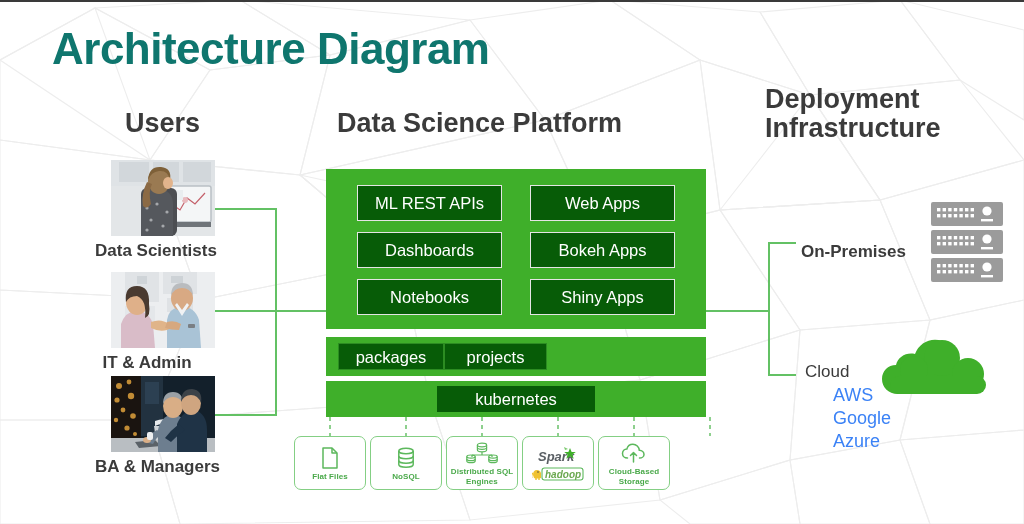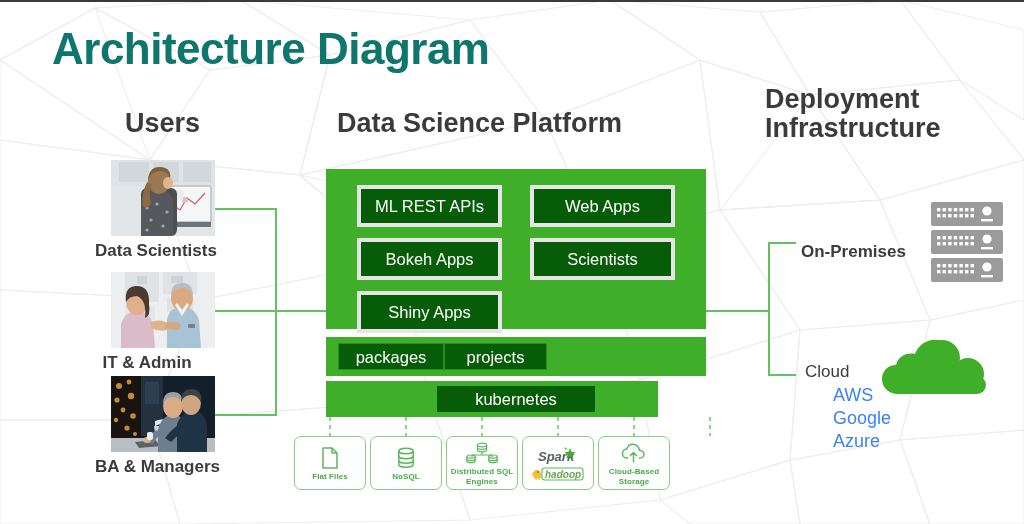--- a/index.html
+++ b/index.html
@@ -116,21 +116,21 @@
     column-gap: 28px;
     row-gap: 11px;
   }
   .chip {
     background: #075c07;
     color: #ffffff;
     font-size: 16.5px;
     height: 34px;
     line-height: 34px;
     text-align: center;
-    border: 4px solid #e5e5e5;
+    border: 1px solid #e5e5e5;
     white-space: nowrap;
     overflow: hidden;
   }
   #layer-packages {
     position: absolute;
     left: 326px;
     top: 337px;
     width: 380px;
     height: 39px;
     background: #3faf2a;
@@ -154,21 +154,21 @@
     white-space: nowrap;
     box-sizing: border-box;
   }
   #pkg-0 { width: 106px; }
   #pkg-1 { width: 103px; }
   #pkg-2 { width: 148px; }
   #layer-kubernetes {
     position: absolute;
     left: 326px;
     top: 381px;
-    width: 332px;
+    width: 380px;
     height: 36px;
     background: #3faf2a;
     z-index: 3;
   }
   #kube-chip {
     position: absolute;
     left: 111px;
     top: 5px;
     width: 158px;
     height: 26px;
@@ -428,22 +428,23 @@
         <rect x="36" y="56" width="6" height="8" rx="2" fill="#eceef0"></rect>
       </svg>
     </div>
     <div class="user-caption">BA &amp; Managers</div>
   </div>
 
   <div id="platform-panel">
     <div class="chip-grid">
       <div class="chip">ML REST APIs</div>
       <div class="chip">Web Apps</div>
+      <div class="chip">Dashboards</div>
       <div class="chip">Bokeh Apps</div>
-      <div class="chip">Scientists</div>
+      <div class="chip">Notebooks</div>
       <div class="chip">Shiny Apps</div>
     </div>
   </div>
 
   <div id="layer-packages">
     <div class="pkg-row">
       <div class="pkg-cell" id="pkg-0">packages</div>
       <div class="pkg-cell" id="pkg-1">projects</div>
     </div>
   </div>

